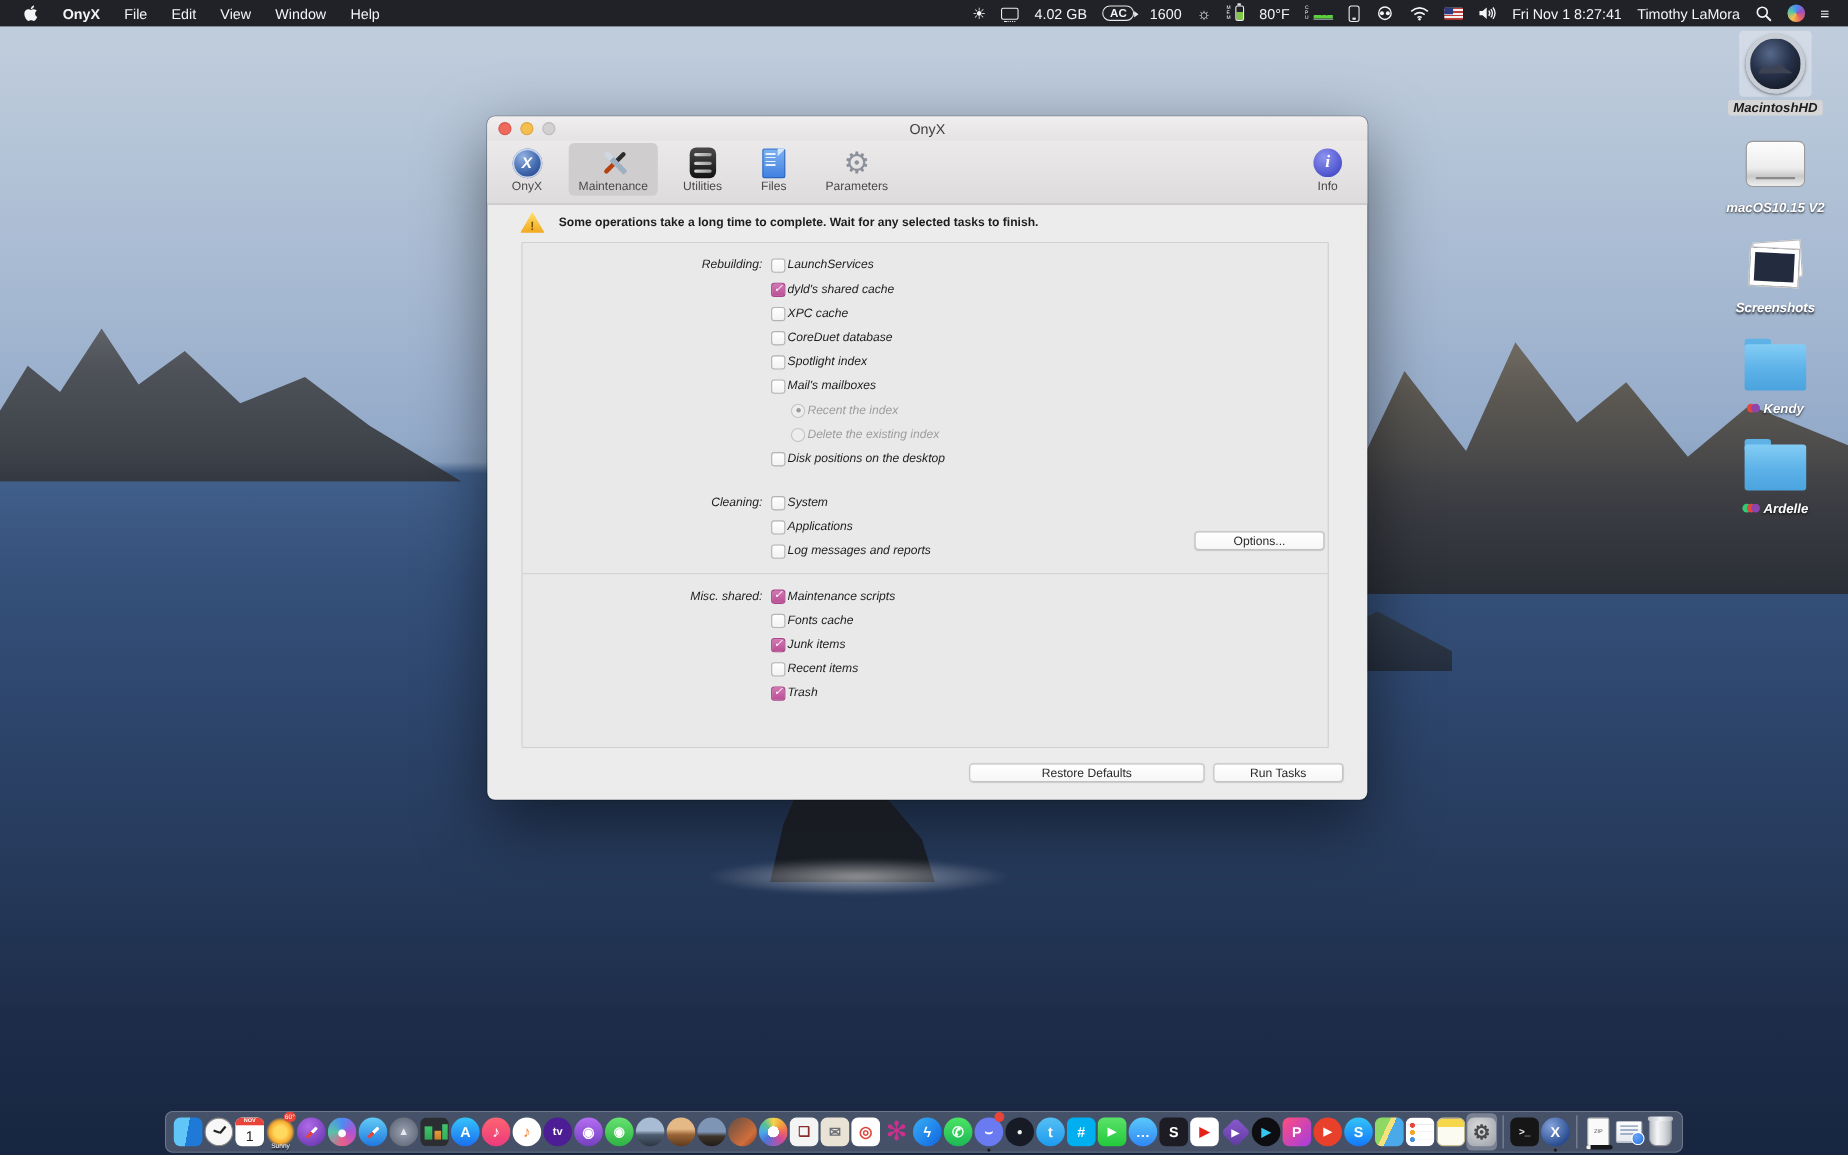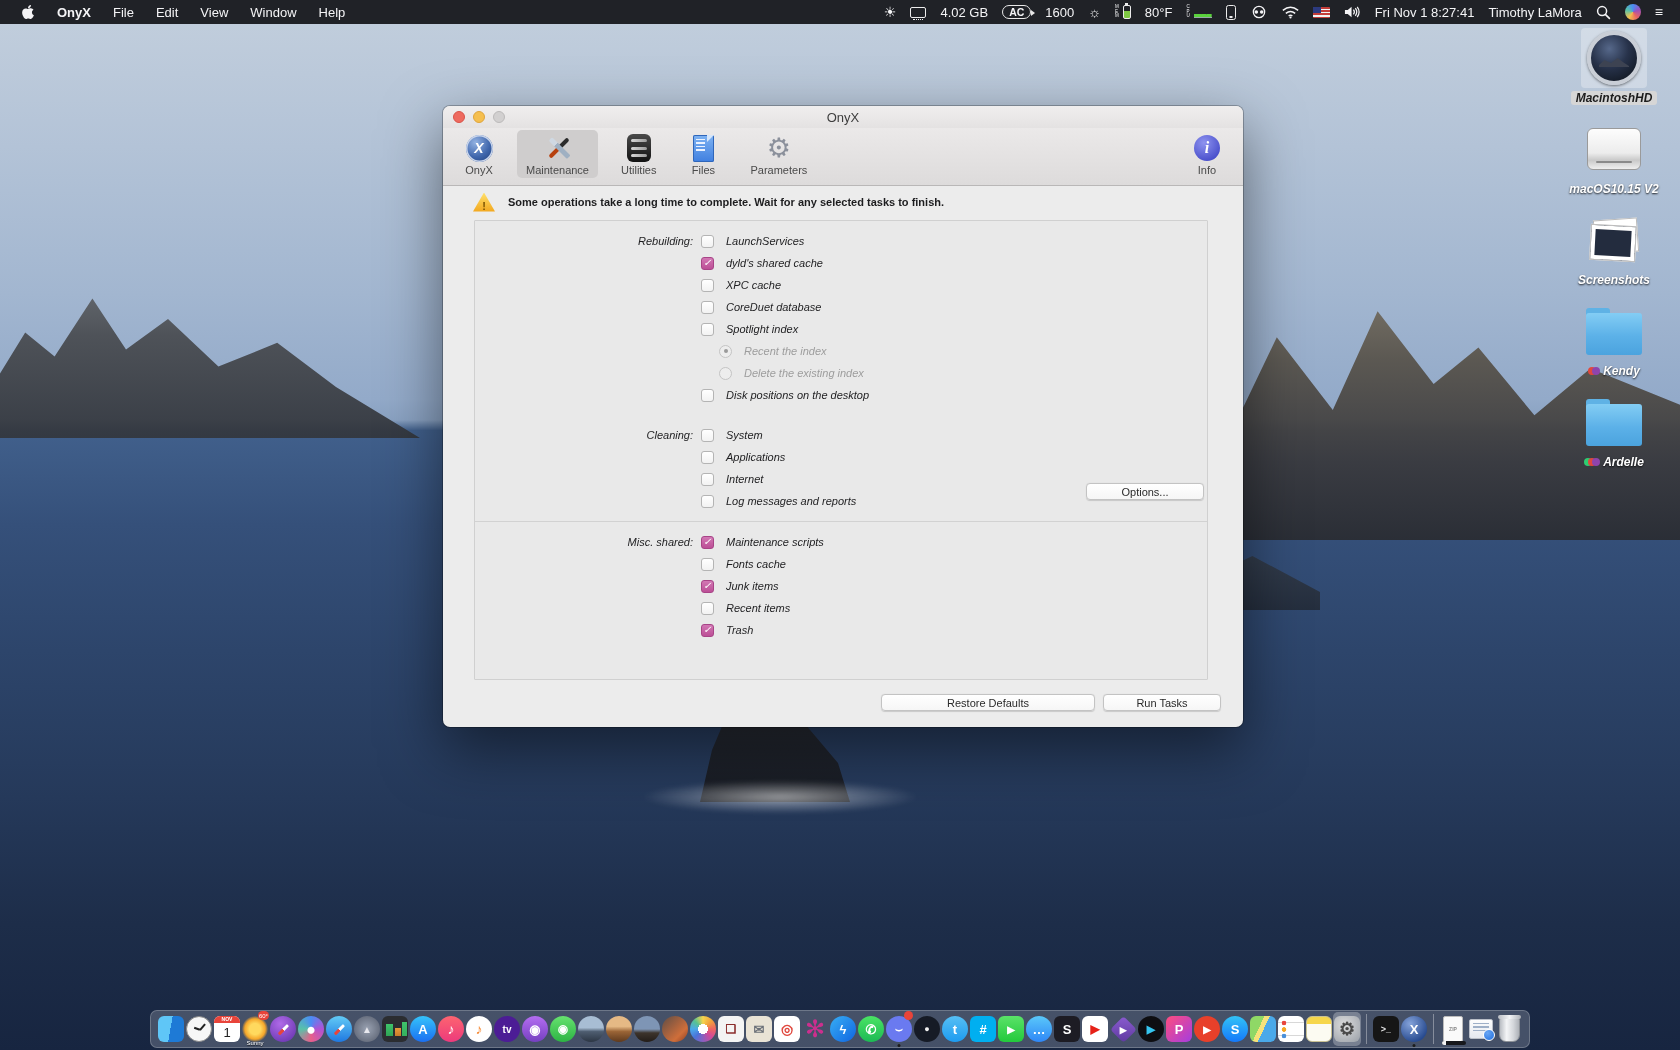--- a/index.html
+++ b/index.html
@@ -141,21 +141,21 @@
     clip-path:polygon(50% 0, 100% 100%, 0 100%); position:relative; display:flex; align-items:flex-end; justify-content:center;
     font-size:11px; font-weight:bold; color:#7a5200; }
   #warning-text { font-size:11px; font-weight:bold; color:#1d1d1f; }
   
   #panel { position:absolute; left:31px; top:114px; width:734px; height:460px;
     background:#e9e9e9; border:1px solid #d0d0d0; border-radius:1px; }
   .section { padding:9px 0; position:relative;font-style:italic; }
   .section + .section { border-top:1px solid #d2d2d2; }
   .row { display:flex; align-items:center; height:22px; }
   .row-label { width:226px; text-align:right; padding-right:8px; font-size:11px; color:#1d1d1f; flex:none; }
-  .ctl { display:flex; align-items:center; gap:12px; font-size:11px; color:#1d1d1f; }
+  .ctl { display:flex; align-items:center; gap:2px; font-size:11px; color:#1d1d1f; }
   .ctl.radio-row { margin-left:18px; color:#9d9d9d; }
   .cb { width:13px; height:13px; border-radius:3px; background:linear-gradient(180deg,#ffffff,#f2f2f2);
     border:1px solid #b4b4b4; display:flex; align-items:center; justify-content:center;
     font-size:10px; color:#fff; line-height:1; }
   .cb.checked { background:linear-gradient(180deg,#d277b4,#bc4f96); border-color:#a84487; }
   .rb { width:13px; height:13px; border-radius:50%; background:#ededed; border:1px solid #c4c4c4; position:relative; }
   .rb.sel::after { content:""; position:absolute; left:3.5px; top:3.5px; width:4px; height:4px; border-radius:50%; background:#9a9a9a; }
   .btn { background:linear-gradient(180deg,#ffffff,#f6f6f6); border:1px solid #c3c3c3; border-radius:4px;
     font-size:11px; color:#2a2a2a; display:flex; align-items:center; justify-content:center;
     box-shadow:0 0.5px 1px rgba(0,0,0,.15); cursor:default; font-family:"Liberation Sans", sans-serif; }
@@ -453,20 +453,27 @@
         </div>
         <div class="row">
           <div class="row-label"></div>
           <div class="ctl">
             <span class="cb"></span>
             <span>Spotlight index</span>
           </div>
         </div>
         <div class="row">
           <div class="row-label"></div>
+          <div class="ctl">
+            <span class="cb"></span>
+            <span>Mail's mailboxes</span>
+          </div>
+        </div>
+        <div class="row">
+          <div class="row-label"></div>
           <div class="ctl radio-row">
             <span class="rb sel"></span>
             <span>Recent the index</span>
           </div>
         </div>
         <div class="row">
           <div class="row-label"></div>
           <div class="ctl radio-row">
             <span class="rb"></span>
             <span>Delete the existing index</span>
@@ -487,27 +494,20 @@
           <div class="ctl">
             <span class="cb"></span>
             <span>System</span>
           </div>
         </div>
         <div class="row">
           <div class="row-label"></div>
           <div class="ctl">
             <span class="cb"></span>
             <span>Applications</span>
-          </div>
-        </div>
-        <div class="row">
-          <div class="row-label"></div>
-          <div class="ctl">
-            <span class="cb"></span>
-            <span>Internet</span>
           </div>
         </div>
         <div class="row">
           <div class="row-label"></div>
           <div class="ctl">
             <span class="cb"></span>
             <span>Log messages and reports</span>
           </div>
         </div>
       </div>

